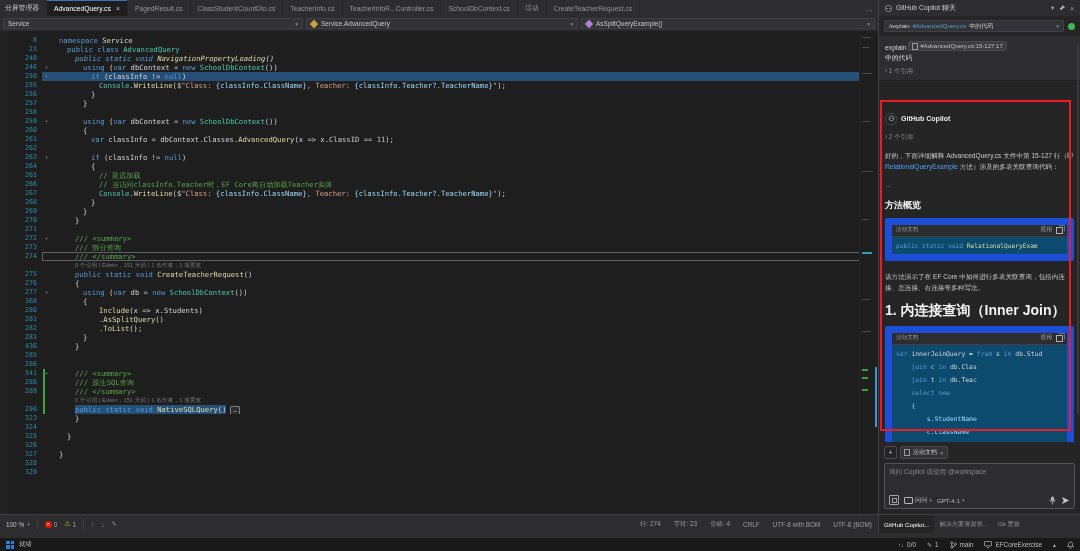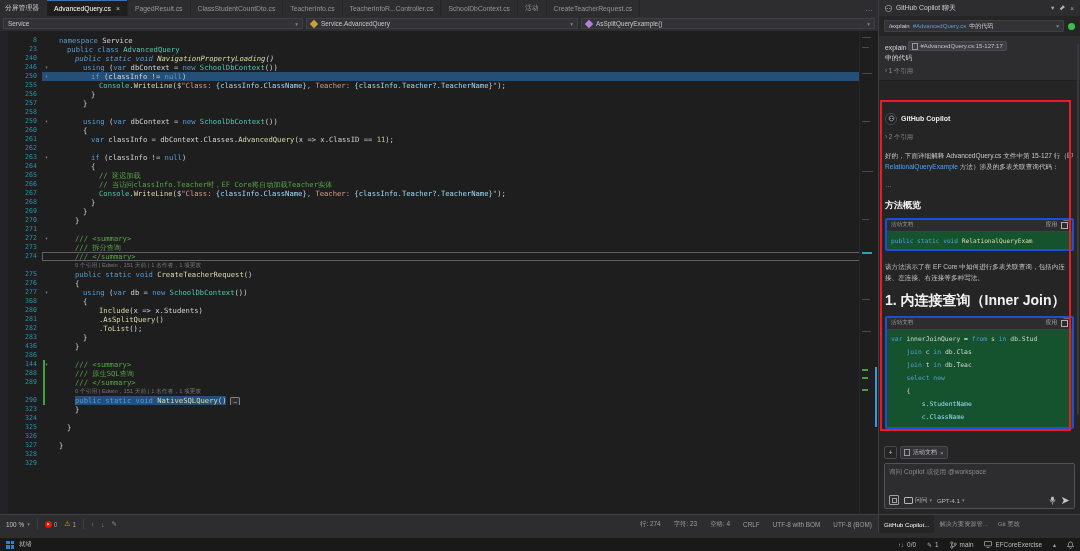--- a/index.html
+++ b/index.html
@@ -71,21 +71,21 @@
   .msg-ai{margin-top:26px;padding:6px 6px 0}
   .ai-head{display:flex;align-items:center;gap:4px;margin-bottom:8px}
   .avatar{width:10px;height:10px;border-radius:50%;background:#1b1f24;border:1px solid #4a4a50;display:inline-flex;align-items:center;justify-content:center}
   .ai-name{color:#e8e8e8;font-size:7px;font-weight:bold}
   .ai-refs{margin:0 0 8px}
   .ai-para{color:#c8c8c8;font-size:6.6px;line-height:11.5px;margin:0 0 8px}
   .link{color:#4ea1f3}
   .ellipsis{color:#9a9a9a;margin:0 0 8px;height:10px}
   .h1{color:#f2f2f2;font-weight:bold;font-size:9px;margin:0 0 6px}
   .h2{color:#f2f2f2;font-weight:bold;font-size:14px;margin:4px 0 6px}
-  .codecard{border:2px solid #1d4ed8;background:#14532d;border-radius:2px}
+  .codecard{border:7px solid #1d4ed8;background:#0c4a6e;border-radius:2px}
   .codecard.c1{margin:0 0 10px}.codecard.c2{margin:0 0 6px}
   .cc-head{height:11px;background:#2d2d30;display:flex;align-items:center;padding:0 4px;font-size:5.6px;color:#9a9a9a;border-bottom:1px solid #3f3f46}
   .cc-apply{margin-left:auto;display:flex;align-items:center;gap:4px;color:#b8b8b8}
   .copy-ico{width:5px;height:5px;border:1px solid #b0b0b0;display:inline-block;box-shadow:1.5px -1.5px 0 -0.5px #2d2d30,2px -2px 0 -0.5px #b0b0b0}
   .cc-body{padding:3px 4px;font-family:"DejaVu Sans Mono",monospace;font-size:6.2px;line-height:11px;white-space:pre;overflow:hidden;color:#9cdcfe}
   .codecard.c2 .cc-body{font-size:6.4px;line-height:13px}
   .p-input{flex:none;padding:4px 5px 5px}
   .chips-row{display:flex;align-items:center;gap:3px;margin-bottom:4px}
   .addbtn{width:11px;height:11px;border:1px solid #4a4a50;border-radius:2px;color:#c0c0c0;display:inline-flex;align-items:center;justify-content:center;font-size:7px}
   .ctx-chip{display:inline-flex;align-items:center;gap:3px;height:11px;background:#333337;border:1px solid #4a4a50;border-radius:2px;padding:0 3px;font-size:6px;color:#c8c8c8}
@@ -341,26 +341,31 @@
           <span class="ln">283</span>
           <span class="fold"></span>
           <span class="ct" style="padding-left: 32px;"><span class="tk-p">}</span></span>
         </div>
         <div class="crow">
           <span class="ln">436</span>
           <span class="fold"></span>
           <span class="ct" style="padding-left: 24px;"><span class="tk-p">}</span></span>
         </div>
         <div class="crow">
+          <span class="ln">285</span>
+          <span class="fold"></span>
+          <span class="ct" style="padding-left: 24px;"></span>
+        </div>
+        <div class="crow">
           <span class="ln">286</span>
           <span class="fold"></span>
           <span class="ct" style="padding-left: 24px;"></span>
         </div>
         <div class="crow g">
-          <span class="ln">144</span>
+          <span class="ln">541</span>
           <span class="fold">▾</span>
           <span class="ct" style="padding-left: 24px;"><span class="tk-c">/// &lt;summary&gt;</span></span>
         </div>
         <div class="crow g">
           <span class="ln">288</span>
           <span class="fold"></span>
           <span class="ct" style="padding-left: 24px;"><span class="tk-c">/// 原生SQL查询</span></span>
         </div>
         <div class="crow g">
           <span class="ln">289</span>

